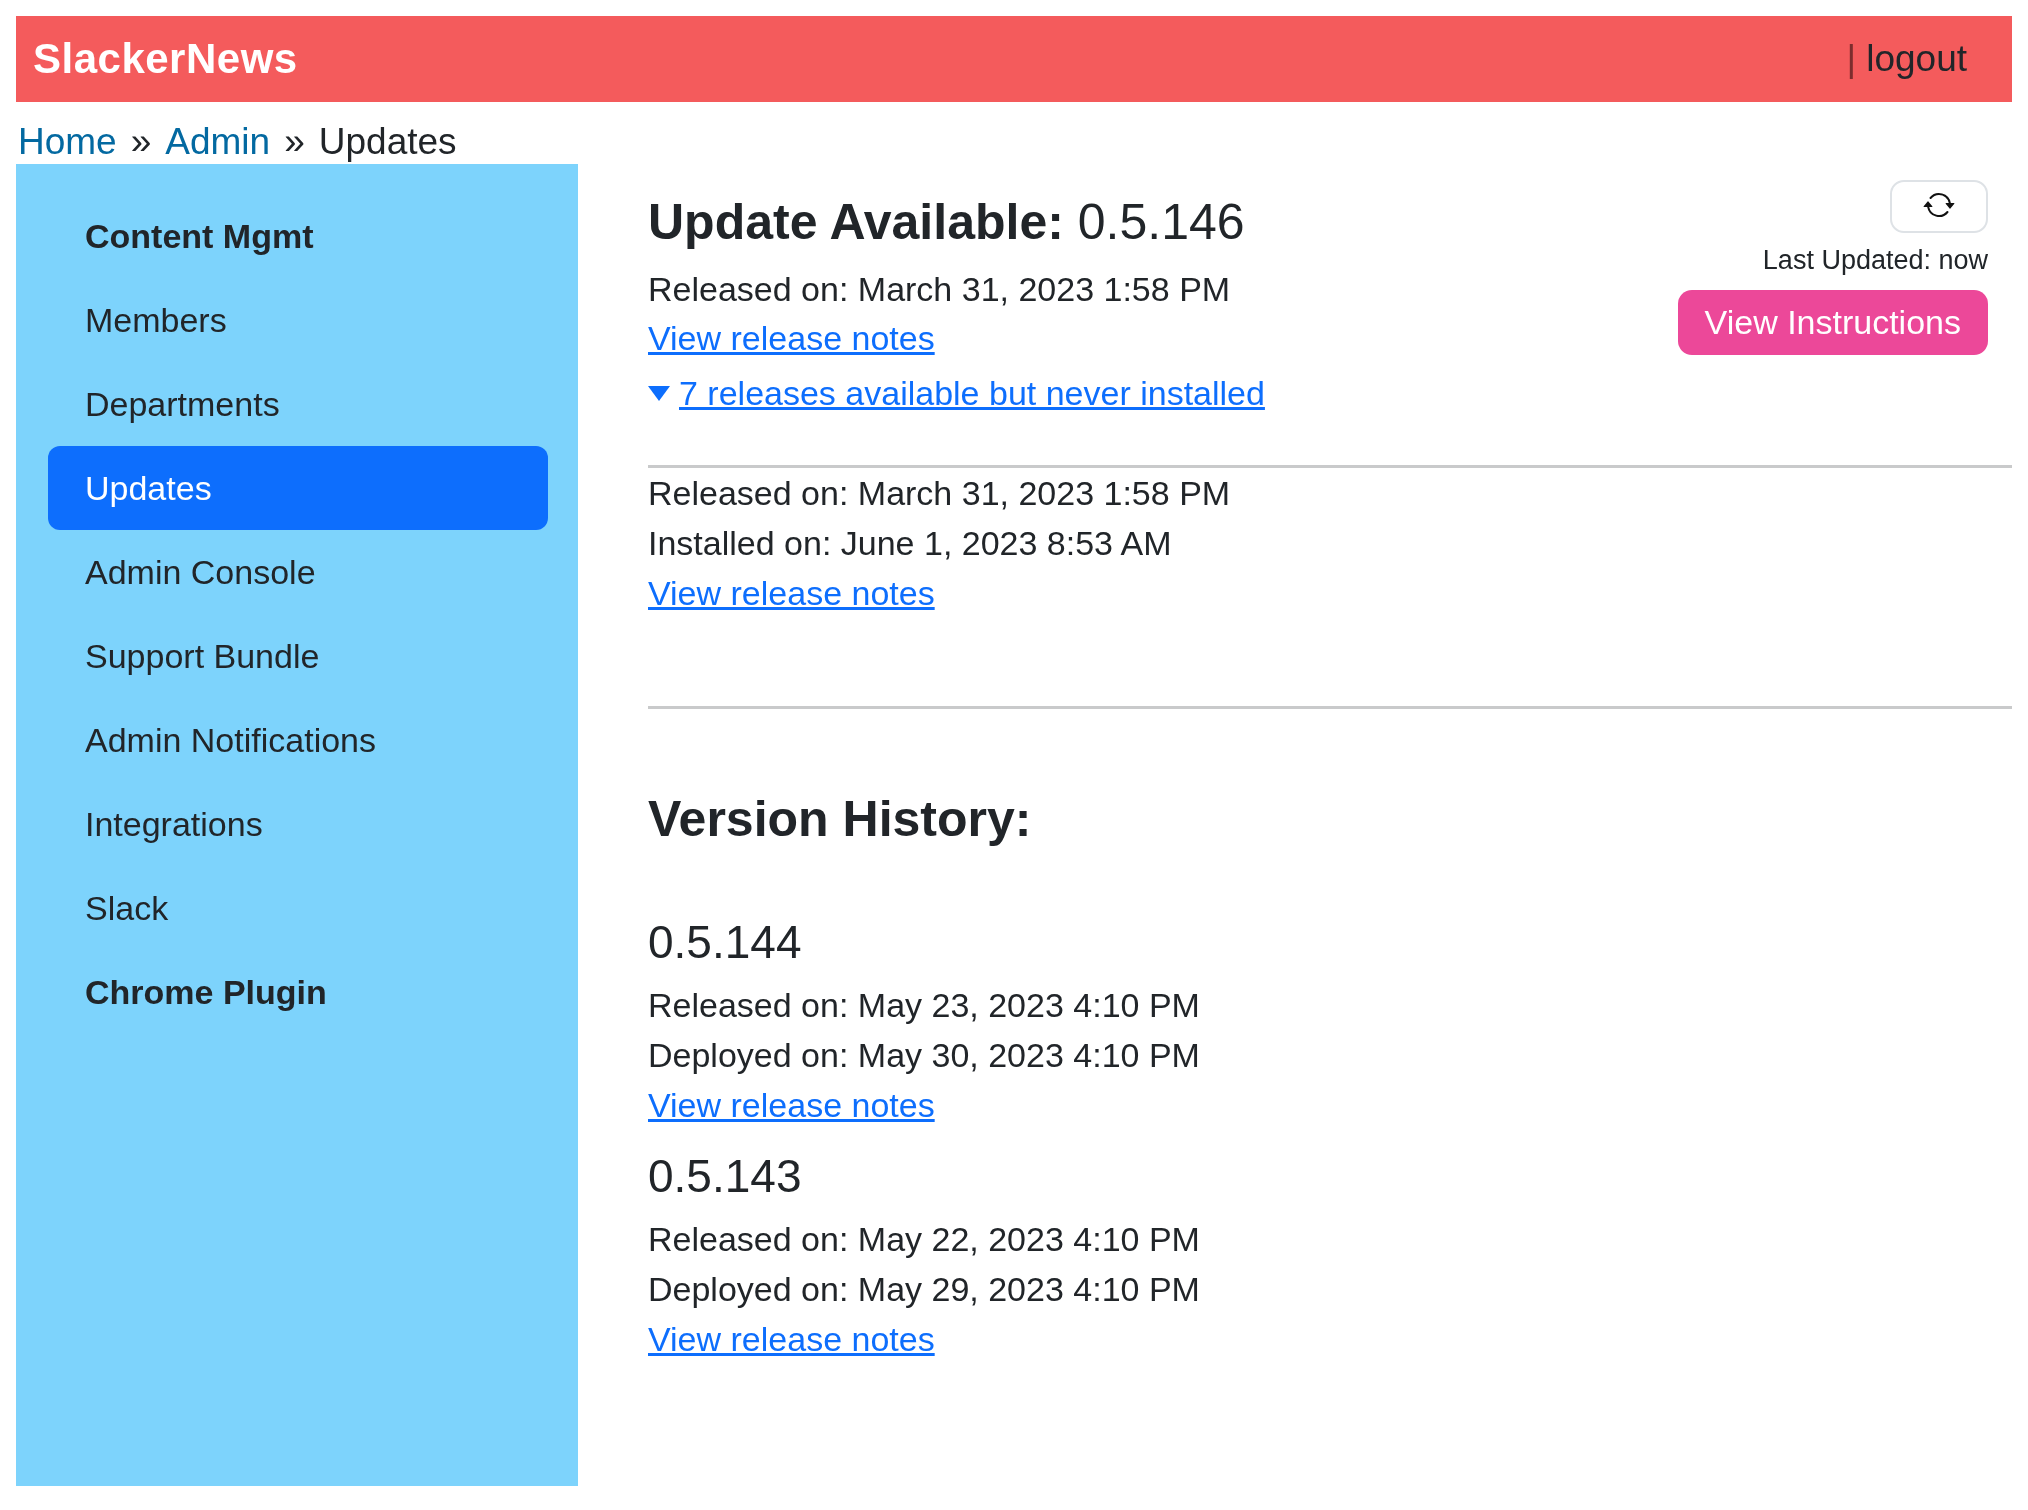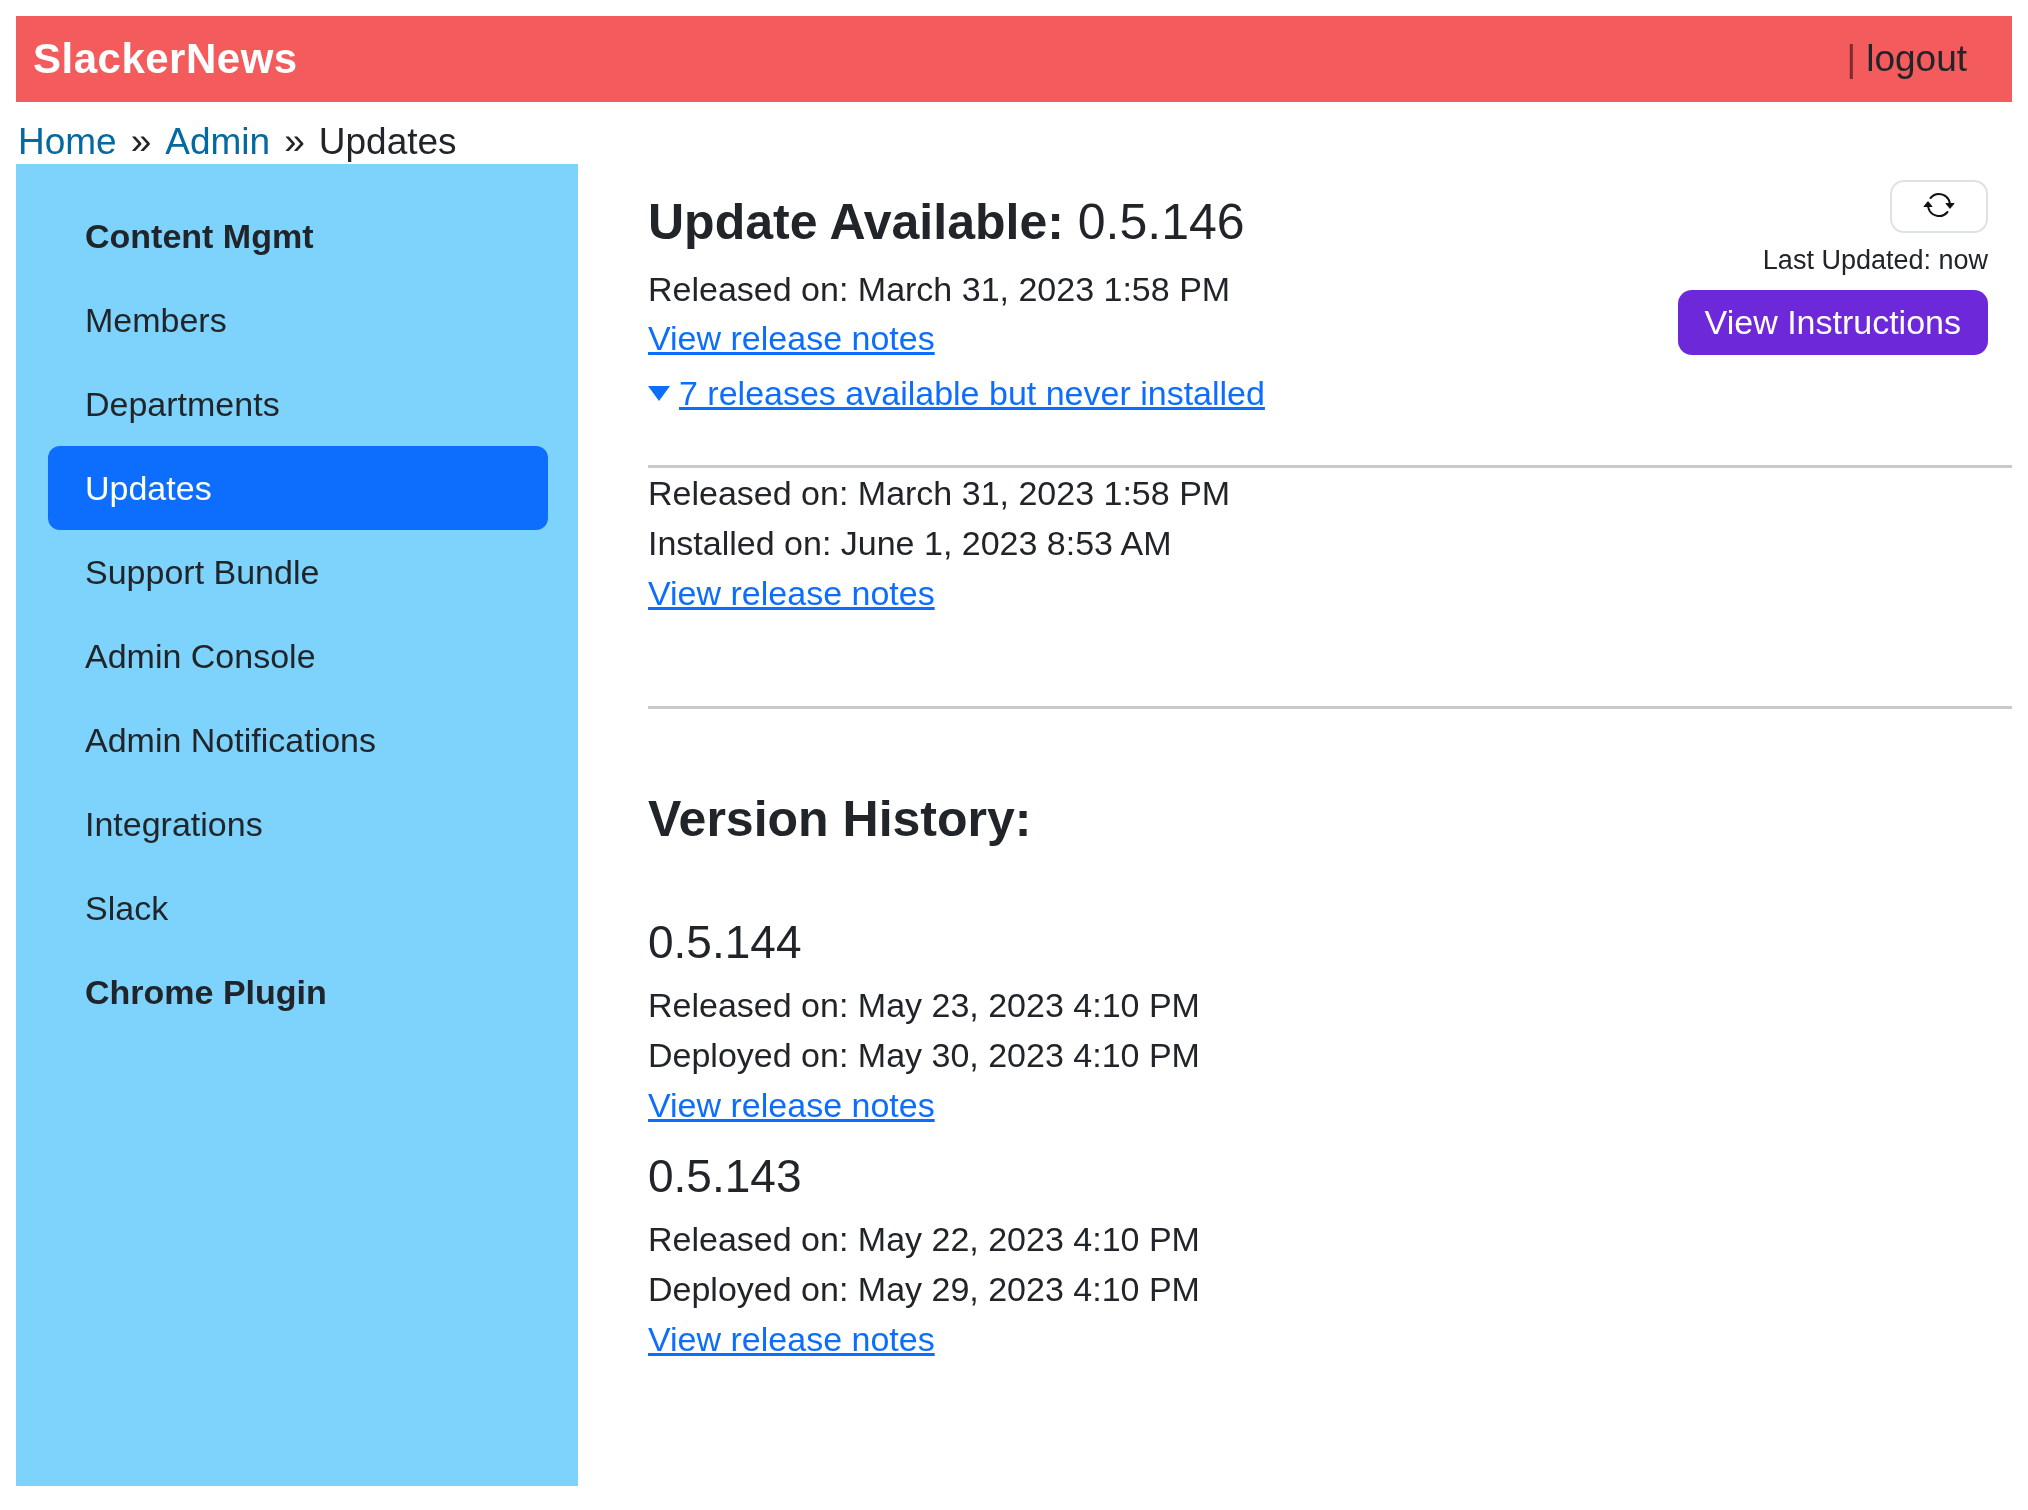--- a/index.html
+++ b/index.html
@@ -148,21 +148,21 @@
     cursor: pointer;
   }
   .refresh-btn svg { width: 32px; height: 32px; fill: #111111; }
   .last-updated {
     margin-top: 12px;
     font-size: 27px;
     color: #212529;
   }
   .vi-btn {
     margin-top: 14px;
-    background: #6d28d9;
+    background: #ec4899;
     color: #ffffff;
     border: none;
     border-radius: 14px;
     font-family: "Liberation Sans", sans-serif;
     font-size: 34px;
     padding: 13px 27px;
     cursor: pointer;
   }
 </style>
 </head>
@@ -179,22 +179,22 @@
 <nav class="breadcrumb">
   <a>Home</a><span class="crumb-sep">»</span><a>Admin</a><span class="crumb-sep">»</span><span>Updates</span>
 </nav>
 
 <aside class="sidebar">
   <ul>
     <li class="bold">Content Mgmt</li>
     <li>Members</li>
     <li>Departments</li>
     <li class="active">Updates</li>
+    <li>Admin Console</li>
     <li>Support Bundle</li>
-    <li>Admin Console</li>
     <li>Admin Notifications</li>
     <li>Integrations</li>
     <li>Slack</li>
     <li class="bold">Chrome Plugin</li>
   </ul>
 </aside>
 
 <main class="main">
 
   <div class="controls">

